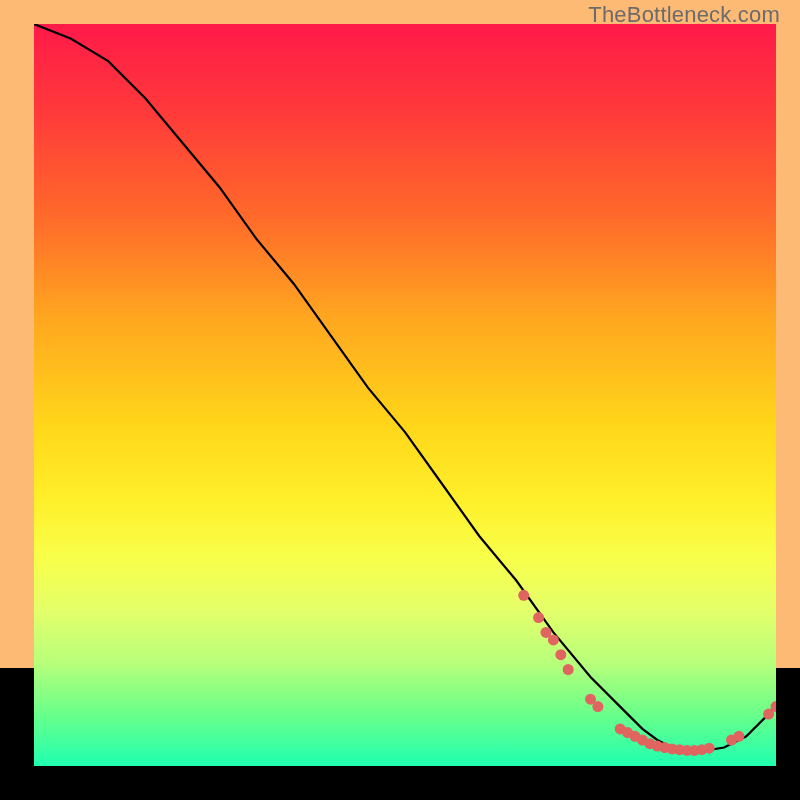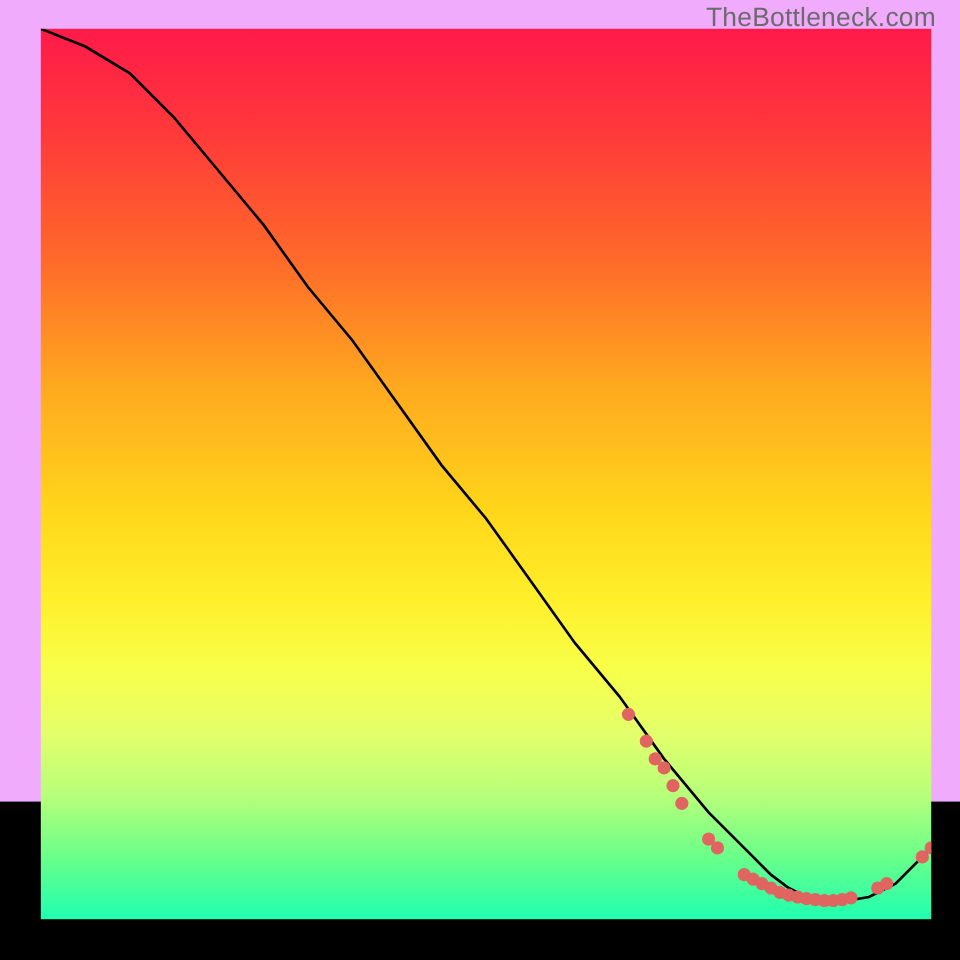--- a/index.html
+++ b/index.html
@@ -8,21 +8,21 @@
     width: 800px;
     height: 800px;
     background: #000;
     font-family: Arial, Helvetica, sans-serif;
     overflow: hidden;
   }
   .frame {
     position: relative;
     width: 800px;
     height: 668px;
-    background: #f0abfc;
+    background: #fdba74;
   }
   .plot {
     position: absolute;
     left: 34px;
     top: 24px;
     width: 742px;
     height: 742px;
     background: linear-gradient(to bottom,
       #ff1a49 0%,
       #ff3a3a 12%,

